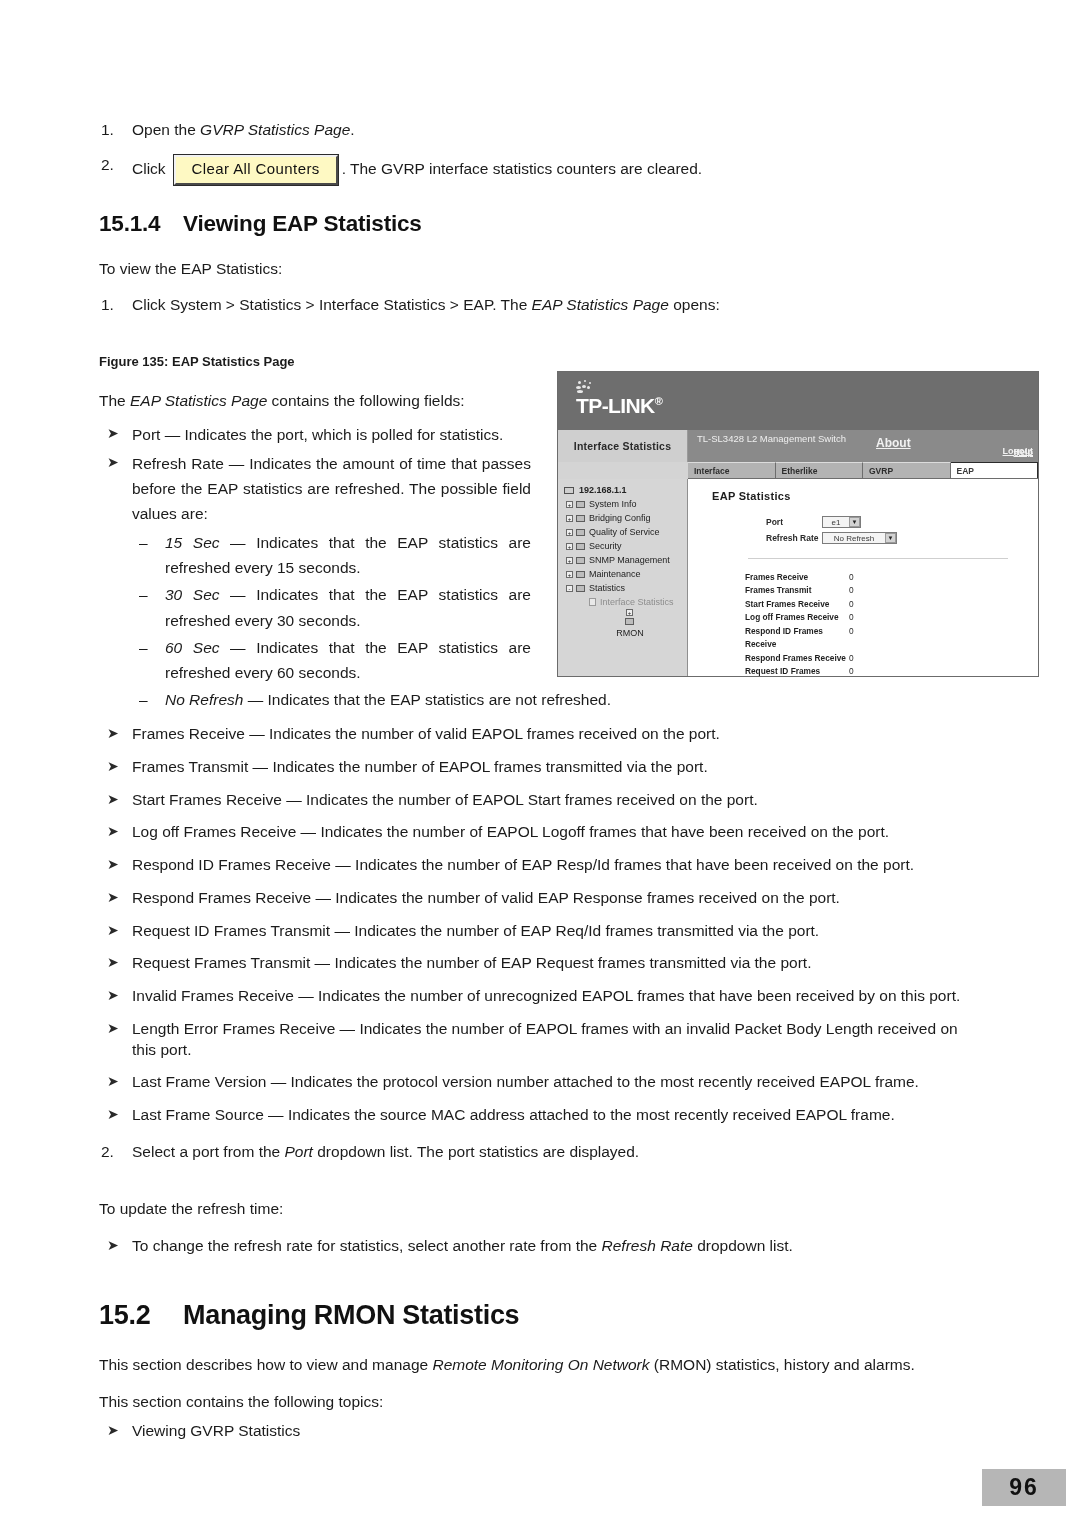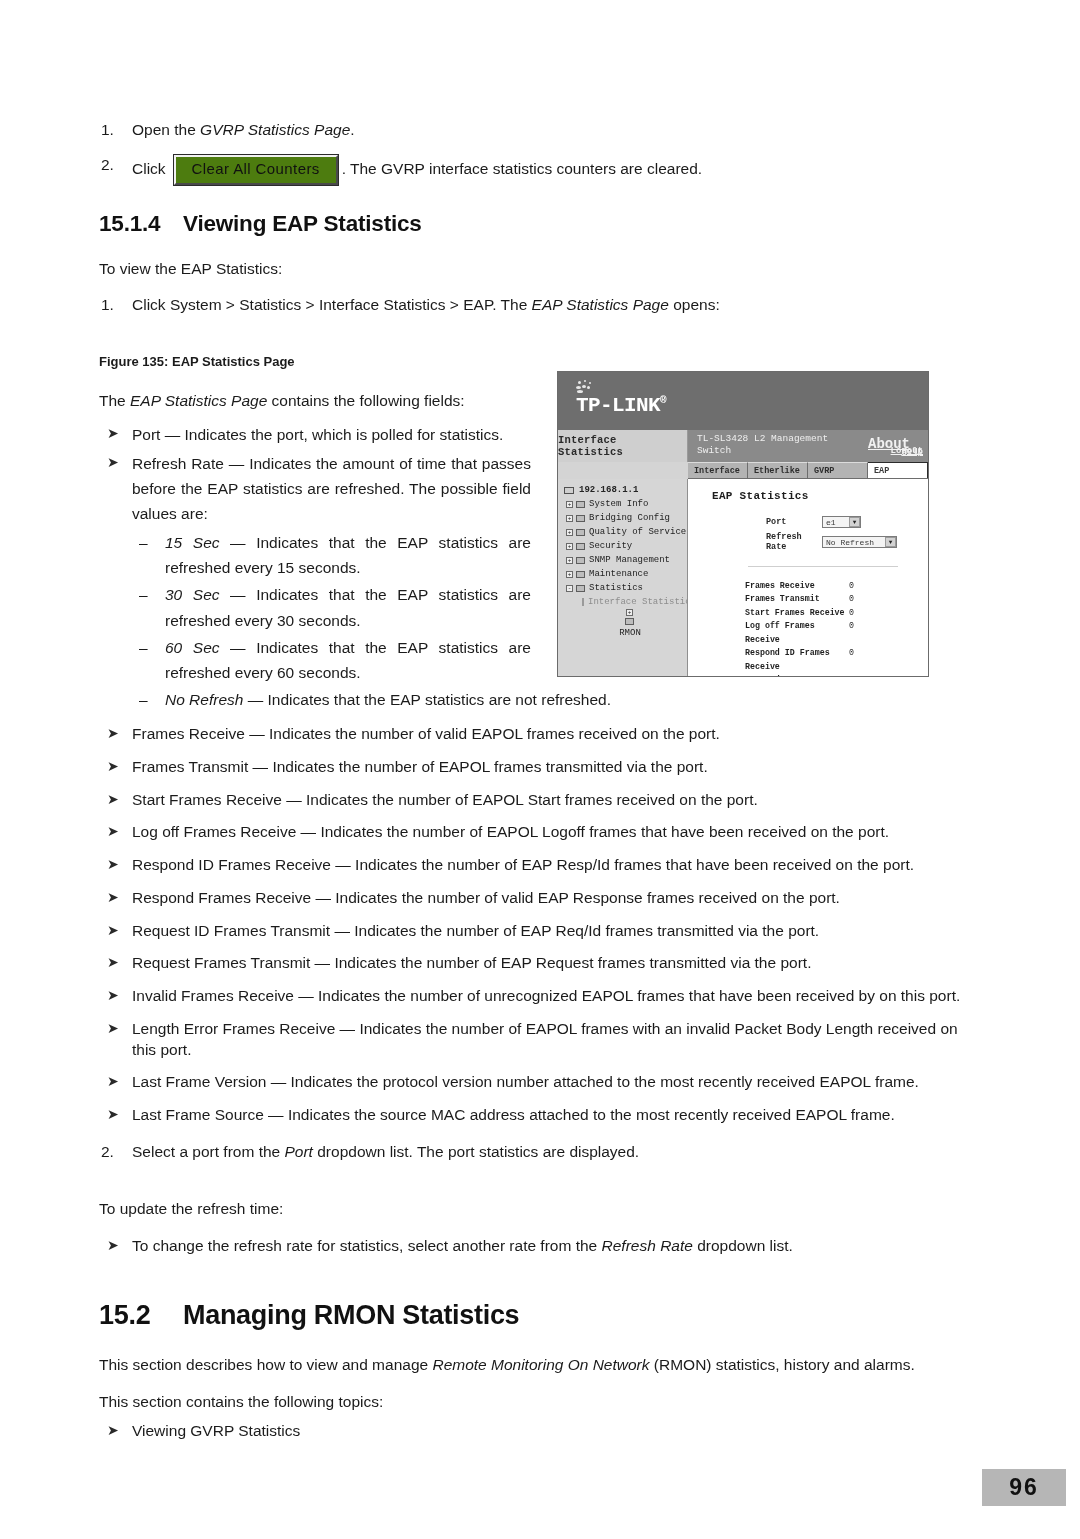--- a/index.html
+++ b/index.html
@@ -46,21 +46,21 @@
   }
   .step .num {
     position: absolute;
     left: 2px; top: 0;
     width: 26px;
   }
 
   
   .win-button {
     display: inline-block;
-    background: #4d7c0f;
+    background: #fef9c3;
     border-top: 2px solid #f2f2f2;
     border-left: 2px solid #f2f2f2;
     border-right: 2px solid #4a4a4a;
     border-bottom: 2px solid #4a4a4a;
     outline: 1px solid #2b2b2b;
     padding: 3px 16px 4px 16px;
     font-size: 15px;
     color: #111;
     letter-spacing: 0.4px;
     margin: 0 4px 0 8px;
@@ -125,25 +125,25 @@
   .sub .dash { position: absolute; left: 40px; top: 0; }
 
   
   .wide .bullet { margin-bottom: 12px; }
 
   
   .figure {
     position: absolute;
     left: 557px;
     top: 371px;
-    width: 372px;
+    width: 482px;
     height: 306px;
     border: 1px solid #6b6b6b;
     background: #d4d4d4;
-    font-family: Liberation Mono, monospace;
+    font-family: Liberation Sans, sans-serif;
     overflow: hidden;
   }
   .fig-banner {
     height: 58px;
     background: #6e6e6e;
     position: relative;
   }
   .logo-wrap {
     position: absolute;
     left: 18px; top: 8px;
@@ -191,22 +191,22 @@
   .dev-name {
     position: absolute;
     left: 9px; top: 3px;
     font-size: 9.5px;
     color: #efefef;
     line-height: 1.25;
     width: 150px;
   }
   .about-link {
     position: absolute;
-    left: 180px; top: 6px;
-    font-size: 14px;
+    left: 188px; top: 6px;
+    font-size: 12px;
     color: #f2f2f2;
     font-weight: bold;
     text-decoration: underline;
   }
   .help-link, .logout-link {
     position: absolute;
     right: 5px;
     font-size: 9px;
     color: #f2f2f2;
     font-weight: bold;
@@ -325,21 +325,21 @@
     display: inline-flex;
     align-items: center;
     border: 1px solid #7b7b7b;
     background: #f4f4f4;
     height: 12px;
     font-size: 8px;
     font-weight: normal;
     color: #3a3a3a;
     padding: 0 0 0 3px;
   }
-  .sel .val { min-width: 20px; }
+  .sel .val { min-width: 20px; text-align: center; }
   .sel .arw {
     width: 11px; height: 10px;
     margin-left: 3px;
     background: #d2d2d2;
     border: 1px solid #9a9a9a;
     font-size: 6px;
     line-height: 9px;
     text-align: center;
     color: #222;
   }

